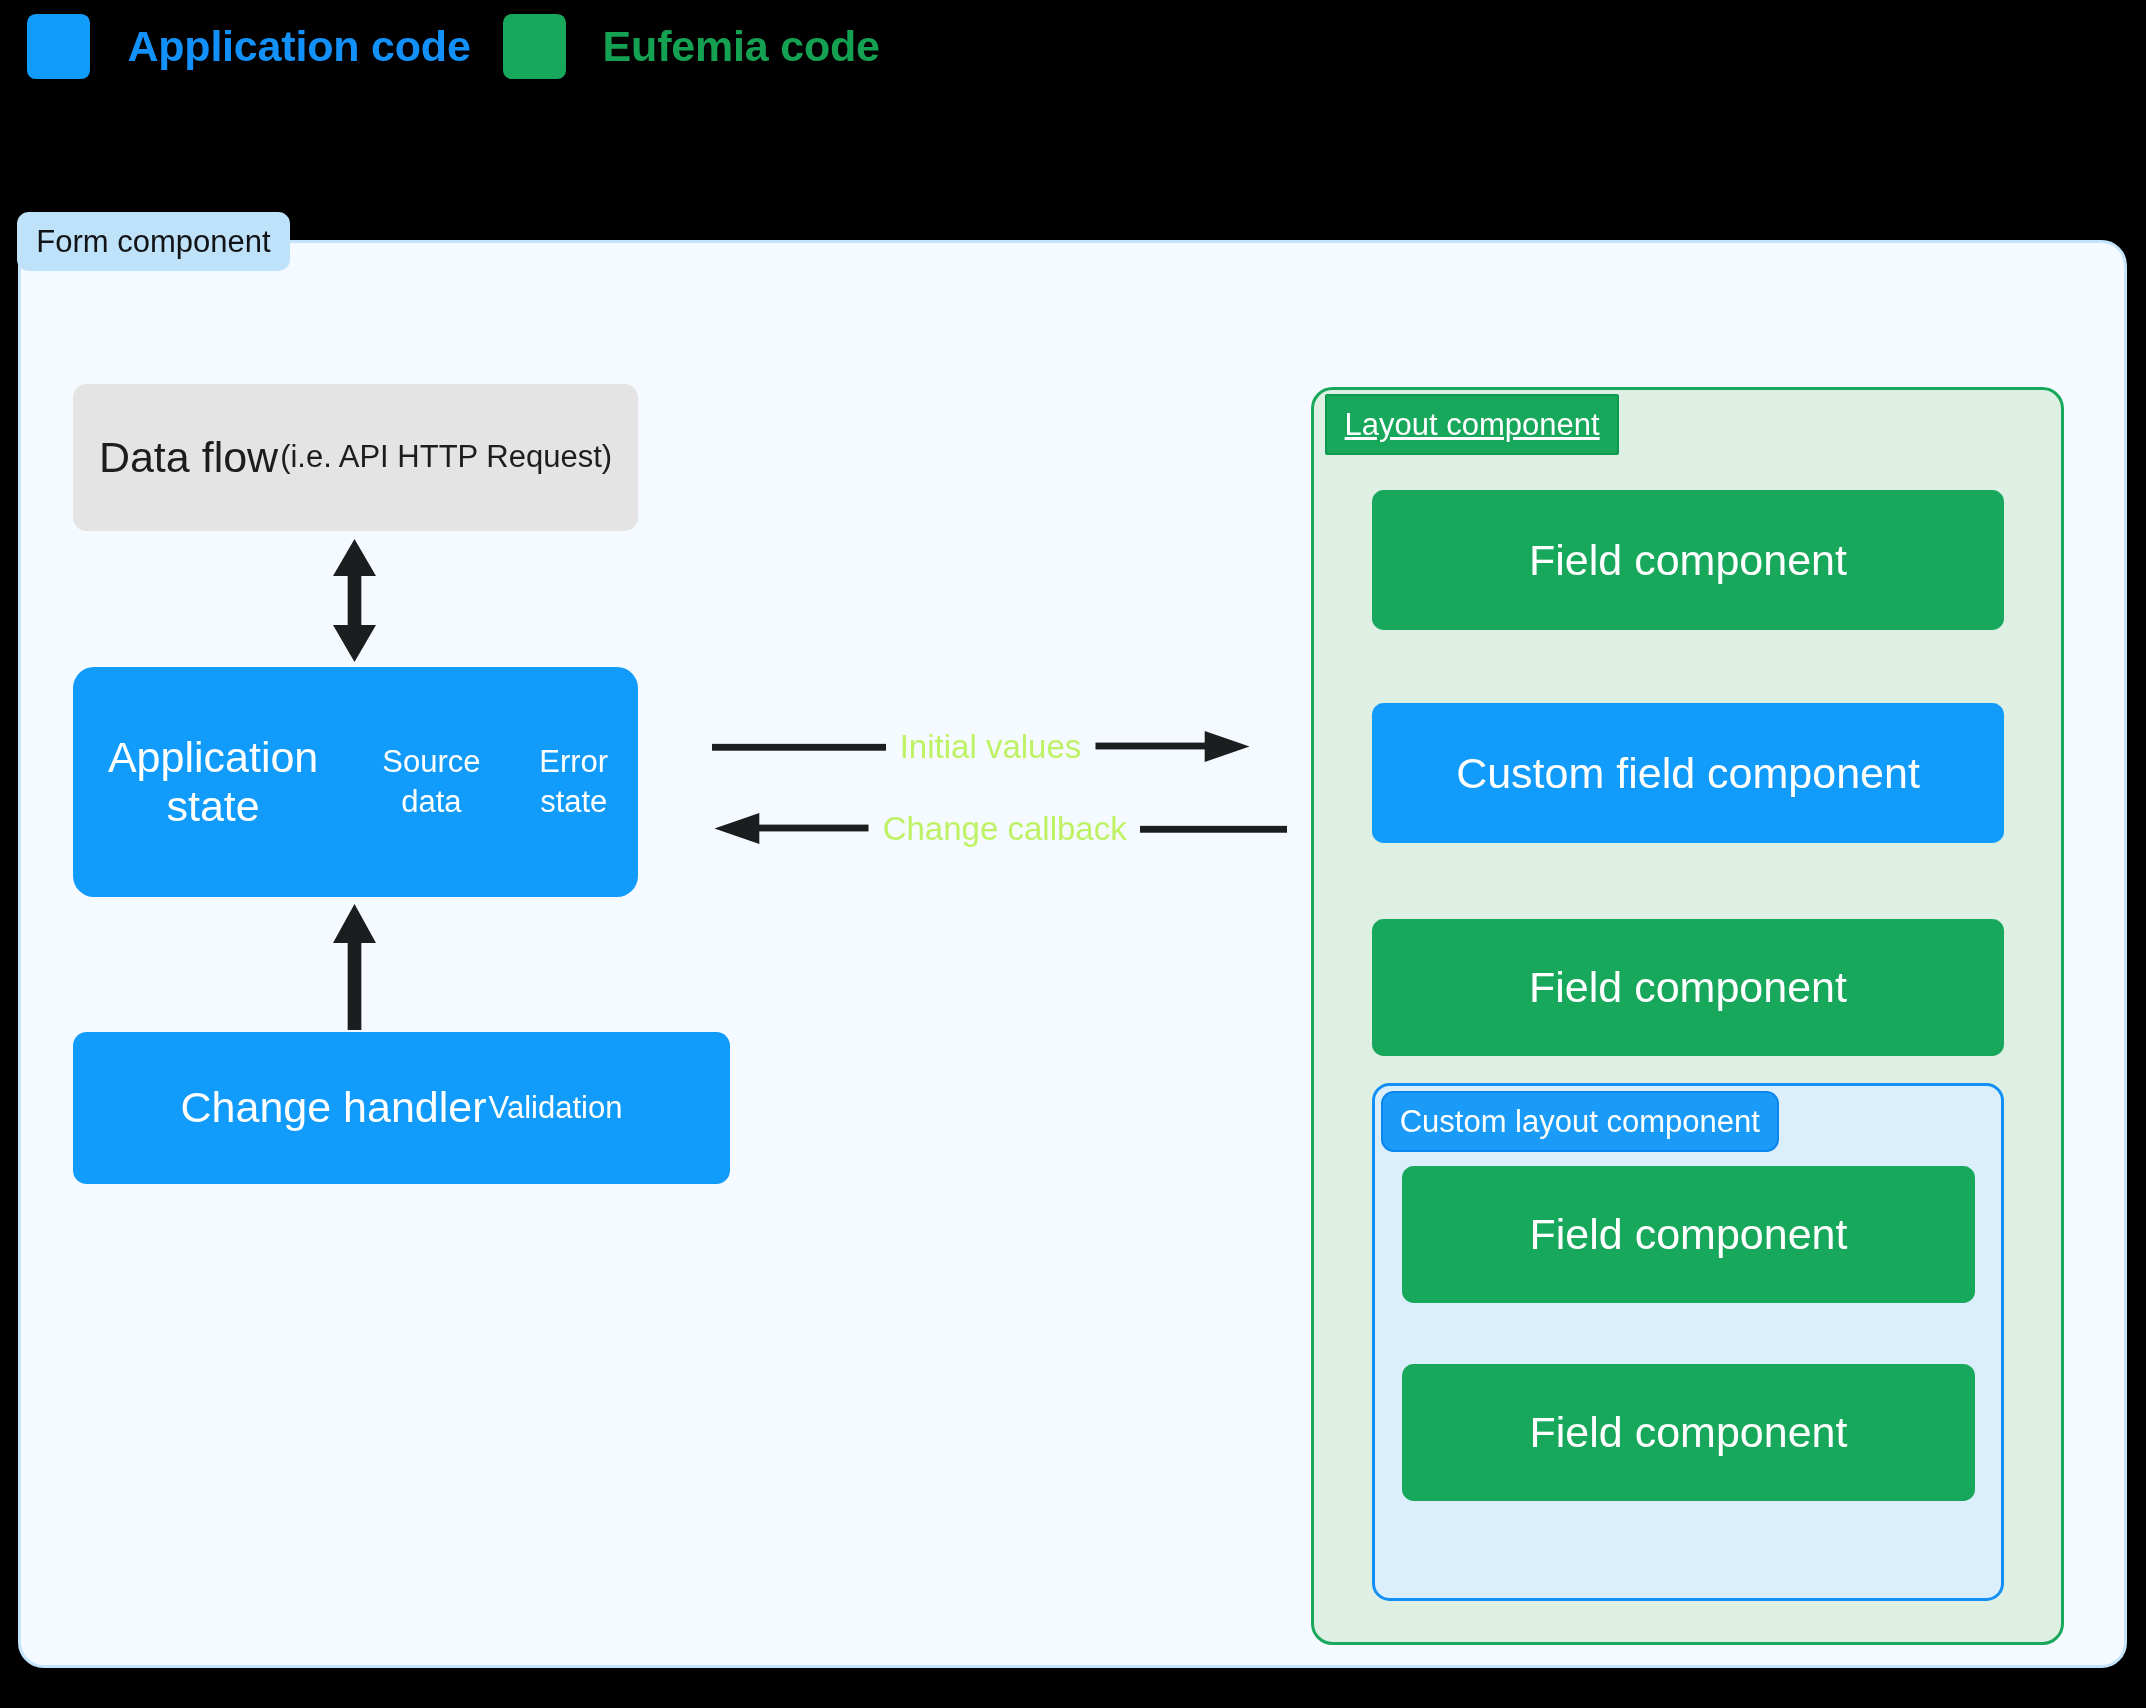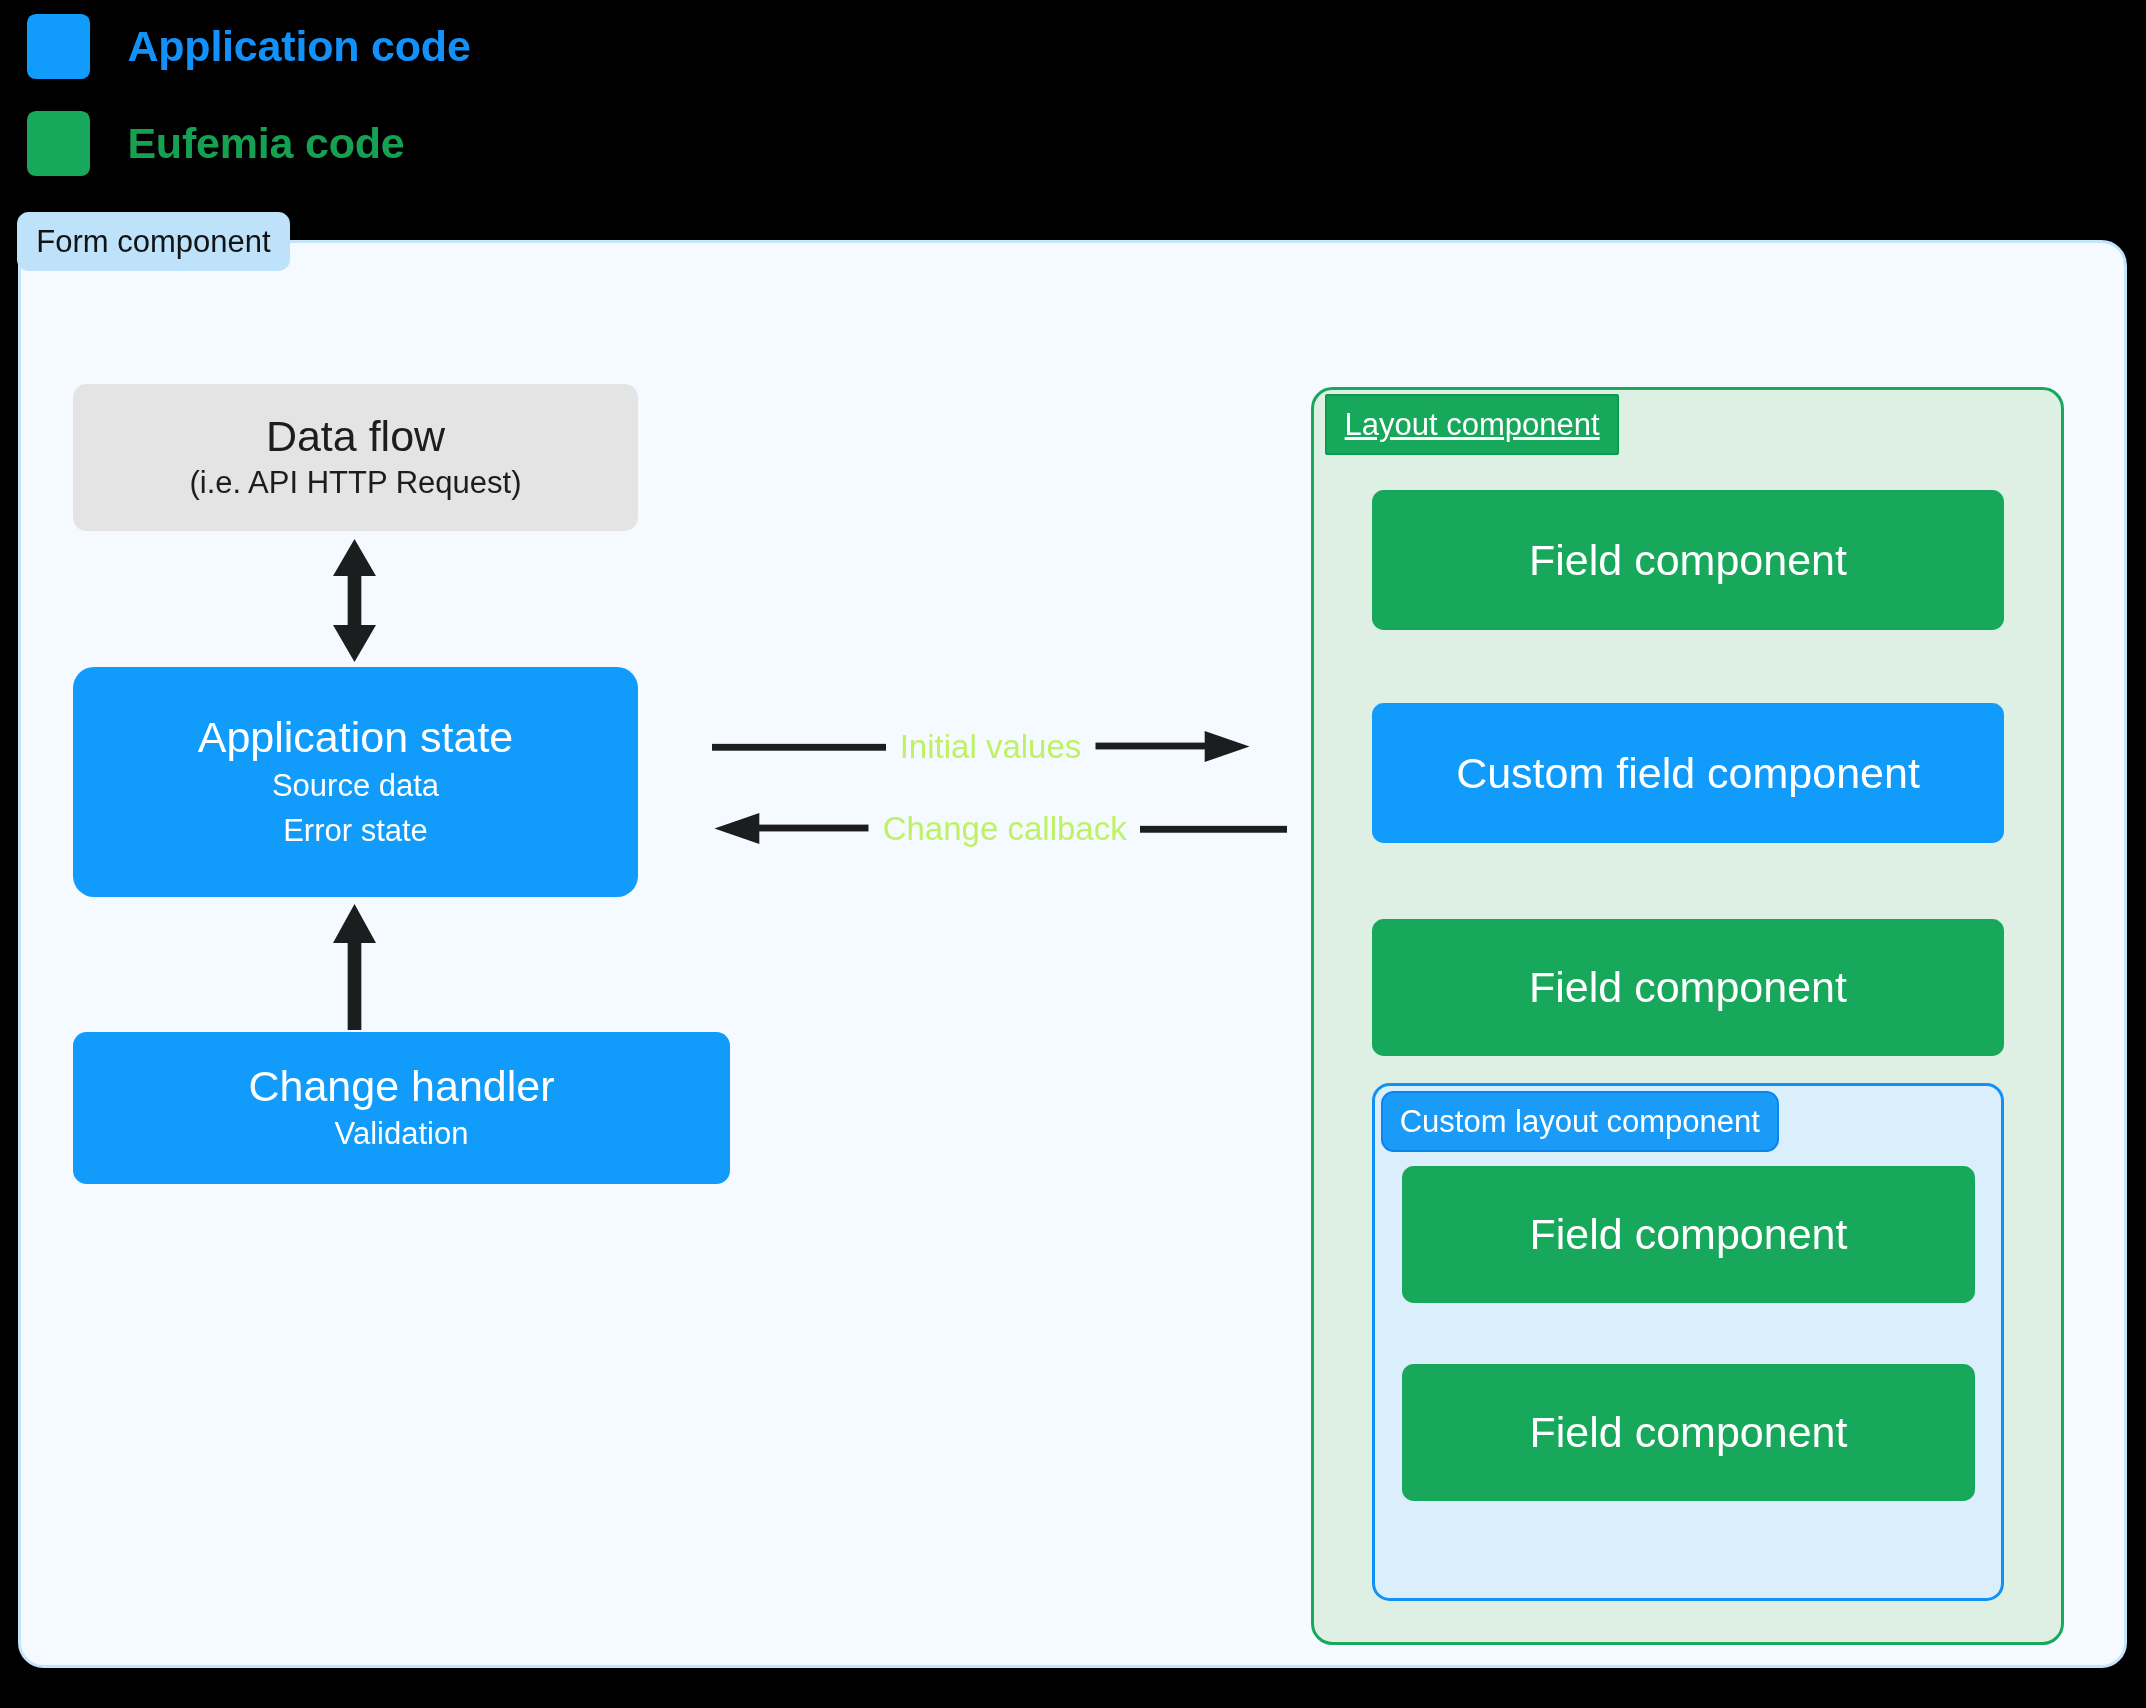--- a/index.html
+++ b/index.html
@@ -18,21 +18,21 @@
     height: 1708px;
     background: #000000;
   }
 
   
   .legend {
     position: absolute;
     left: 27.4px;
     top: 13.7px;
     display: flex;
-    flex-direction: column;
+    flex-direction: row;
     gap: 32px;
   }
   .legend-row {
     display: flex;
     align-items: center;
     gap: 37px;
     height: 65px;
   }
   .legend-swatch {
     width: 63px;
@@ -77,21 +77,21 @@
     background: #f4faff;
     border: 3.9px solid #c4e4fb;
     border-radius: 25.5px;
   }
 
   
   .box {
     position: absolute;
     border-radius: 13.7px;
     display: flex;
-    flex-direction: column;
+    flex-direction: row;
     align-items: center;
     justify-content: center;
     text-align: center;
   }
   .box .title {
     font-size: 43px;
     font-weight: 400;
     line-height: 1.15;
   }
   .box .sub {

